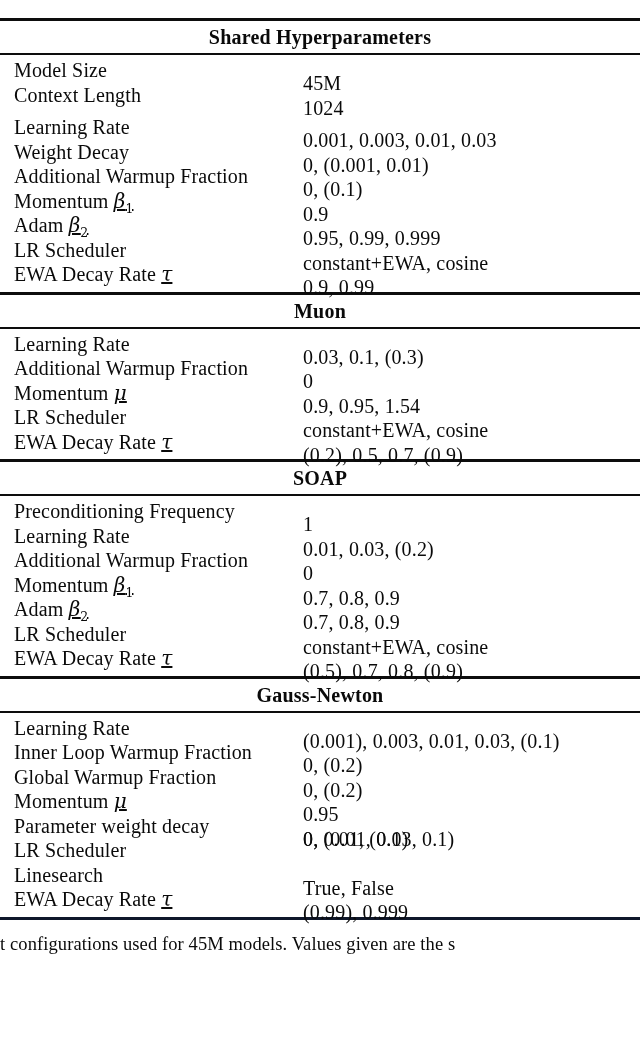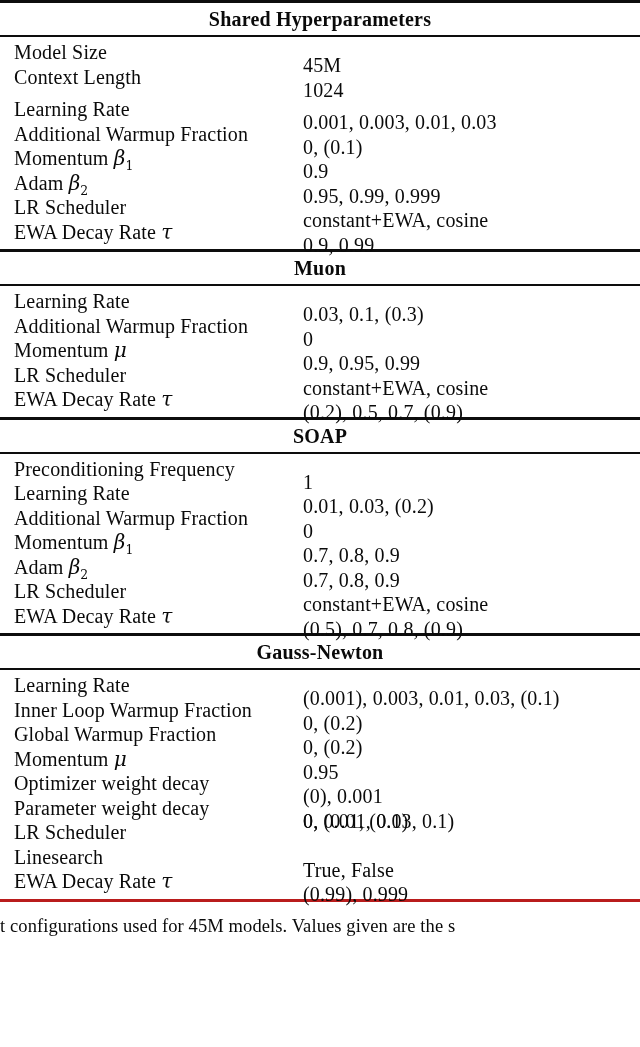--- a/index.html
+++ b/index.html
@@ -9,23 +9,23 @@
   body {
     width: 640px;
     height: 1047px;
     overflow: hidden;
     background: #ffffff;
     color: #0a0a0a;
     font-family: "Liberation Serif", "DejaVu Serif", serif;
     position: relative;
   }
   .table-wrap {
-    margin-top: 0;
+    margin-top: 18px;
     width: 640px;
-    border-bottom: 3px solid #b91c1c;
+    border-bottom: 3px solid #0f172a;
   }
   .section-header {
     border-top: 3px solid #0d0d0d;
     border-bottom: 2px solid #0d0d0d;
     text-align: center;
     font-weight: bold;
     font-size: 20px;
     line-height: 24px;
     padding: 4px 0 4px 0;
     letter-spacing: 0.2px;
@@ -45,20 +45,21 @@
   }
   .trow .val {
     position: absolute;
     left: 303px;
     top: 13px;
     letter-spacing: 0.15px;
   }
   .sym {
     font-style: italic;
     font-family: "DejaVu Serif", "Liberation Serif", serif;
+    text-decoration: underline;
   }
   .sym sub {
     font-style: normal;
     font-size: 0.62em;
     line-height: 0;
   }
   .caption {
     margin-top: 13px;
     font-size: 18.5px;
     line-height: 22px;
@@ -74,33 +75,34 @@
     <div class="section">
       <div class="section-header">Shared Hyperparameters</div>
       <div class="section-body">
         <div class="trow"><span class="lbl">Model Size</span><span class="val">45M</span></div>
         <div class="trow"><span class="lbl">Context Length</span><span class="val">1024</span></div>
       </div>
     </div>
     <div class="section">
       <div class="section-body">
         <div class="trow"><span class="lbl">Learning Rate</span><span class="val">0.001, 0.003, 0.01, 0.03</span></div>
+        <div class="trow"><span class="lbl">Weight Decay</span><span class="val">0, (0.001, 0.01)</span></div>
         <div class="trow"><span class="lbl">Additional Warmup Fraction</span><span class="val">0, (0.1)</span></div>
         <div class="trow"><span class="lbl">Momentum <span class="sym">β<sub>1</sub></span></span><span class="val">0.9</span></div>
         <div class="trow"><span class="lbl">Adam <span class="sym">β<sub>2</sub></span></span><span class="val">0.95, 0.99, 0.999</span></div>
         <div class="trow"><span class="lbl">LR Scheduler</span><span class="val">constant+EWA, cosine</span></div>
         <div class="trow"><span class="lbl">EWA Decay Rate <span class="sym">τ</span></span><span class="val">0.9, 0.99</span></div>
       </div>
     </div>
     <div class="section">
       <div class="section-header">Muon</div>
       <div class="section-body">
         <div class="trow"><span class="lbl">Learning Rate</span><span class="val">0.03, 0.1, (0.3)</span></div>
         <div class="trow"><span class="lbl">Additional Warmup Fraction</span><span class="val">0</span></div>
-        <div class="trow"><span class="lbl">Momentum <span class="sym">μ</span></span><span class="val">0.9, 0.95, 0.99</span></div>
+        <div class="trow"><span class="lbl">Momentum <span class="sym">μ</span></span><span class="val">0.9, 0.95, 1.54</span></div>
         <div class="trow"><span class="lbl">LR Scheduler</span><span class="val">constant+EWA, cosine</span></div>
         <div class="trow"><span class="lbl">EWA Decay Rate <span class="sym">τ</span></span><span class="val">(0.2), 0.5, 0.7, (0.9)</span></div>
       </div>
     </div>
     <div class="section">
       <div class="section-header">SOAP</div>
       <div class="section-body">
         <div class="trow"><span class="lbl">Preconditioning Frequency</span><span class="val">1</span></div>
         <div class="trow"><span class="lbl">Learning Rate</span><span class="val">0.01, 0.03, (0.2)</span></div>
         <div class="trow"><span class="lbl">Additional Warmup Fraction</span><span class="val">0</span></div>
@@ -110,21 +112,20 @@
         <div class="trow"><span class="lbl">EWA Decay Rate <span class="sym">τ</span></span><span class="val">(0.5), 0.7, 0.8, (0.9)</span></div>
       </div>
     </div>
     <div class="section">
       <div class="section-header">Gauss-Newton</div>
       <div class="section-body">
         <div class="trow"><span class="lbl">Learning Rate</span><span class="val">(0.001), 0.003, 0.01, 0.03, (0.1)</span></div>
         <div class="trow"><span class="lbl">Inner Loop Warmup Fraction</span><span class="val">0, (0.2)</span></div>
         <div class="trow"><span class="lbl">Global Warmup Fraction</span><span class="val">0, (0.2)</span></div>
         <div class="trow"><span class="lbl">Momentum <span class="sym">μ</span></span><span class="val">0.95</span></div>
-        <div class="trow"><span class="lbl">Optimizer weight decay</span><span class="val">(0), 0.001</span></div>
         <div class="trow"><span class="val">0, 0.01, (0.1)</span></div>
         <div class="trow"><span class="lbl">Parameter weight decay</span><span class="val">0, (0.01, 0.03, 0.1)</span></div>
         <div class="trow"><span class="lbl">LR Scheduler</span></div>
         <div class="trow"><span class="lbl">Linesearch</span><span class="val">True, False</span></div>
         <div class="trow"><span class="lbl">EWA Decay Rate <span class="sym">τ</span></span><span class="val">(0.99), 0.999</span></div>
       </div>
     </div>
   </div>
 
 <div class="caption">t configurations used for 45M models. Values given are the s</div>

